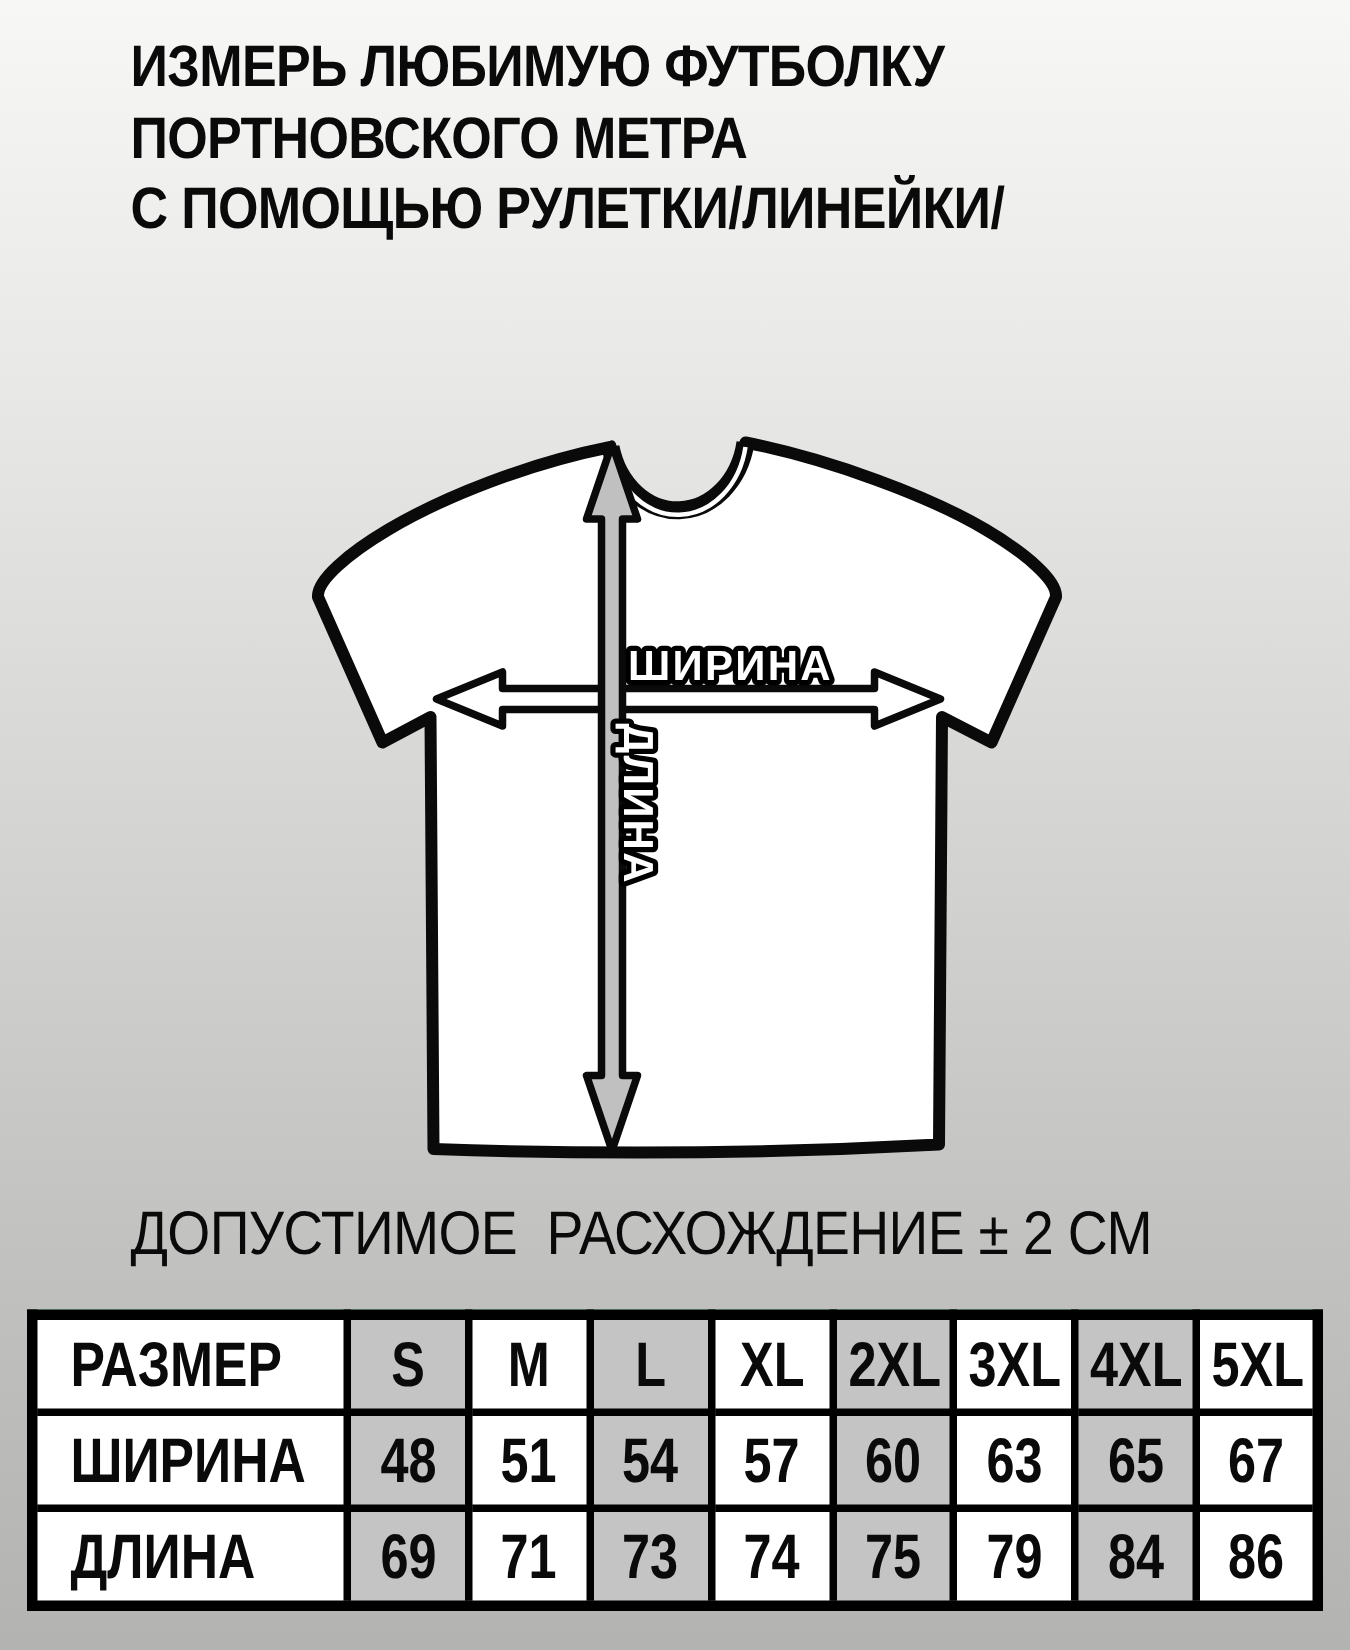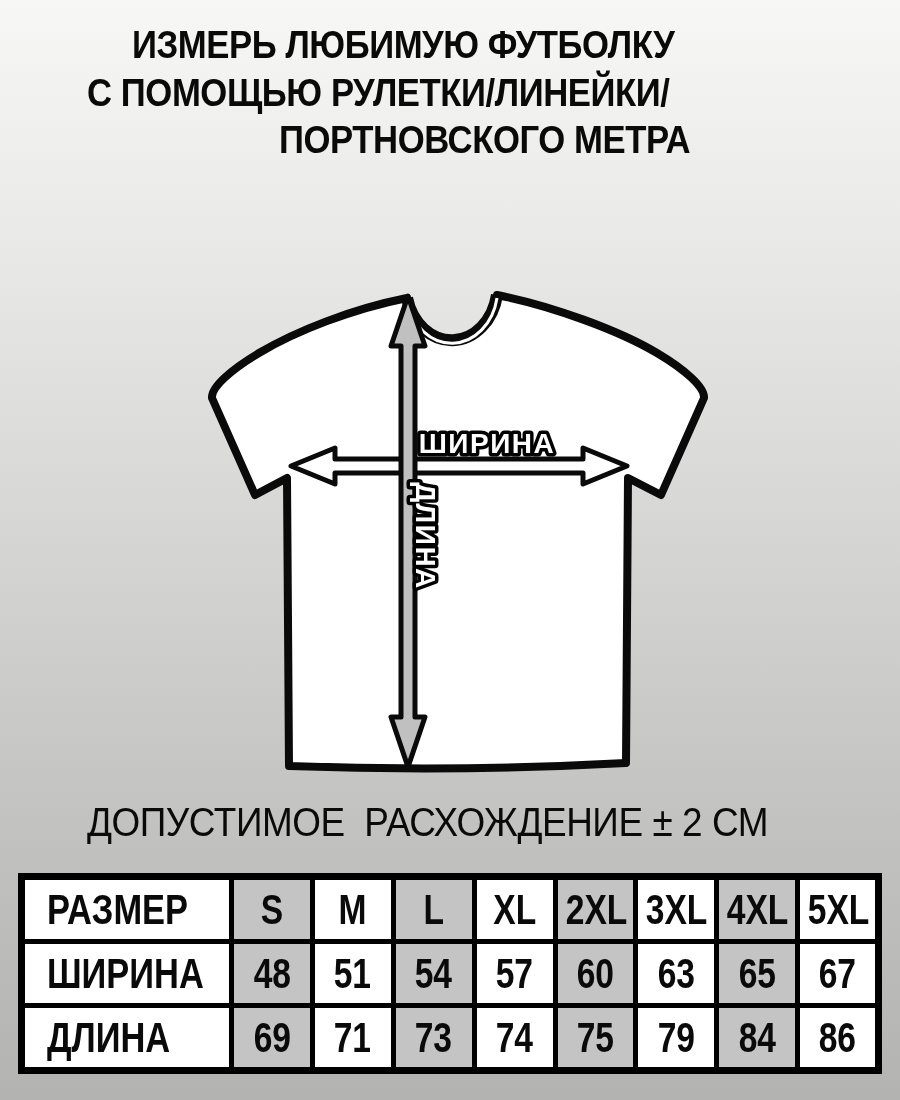--- a/index.html
+++ b/index.html
@@ -3,21 +3,21 @@
 <meta charset="utf-8">
 <style>
   html,body{margin:0;padding:0;}
   body{
     width:900px;height:1100px;overflow:hidden;position:relative;
     background:linear-gradient(180deg,#f7f7f6 0%,#e9e9e8 22%,#d6d6d5 48%,#c2c2c1 75%,#b3b3b2 100%);
     font-family:"Liberation Sans",sans-serif;color:#0a0a0a;
   }
   .canvas{position:absolute;inset:0;}
   
-  .instructions{position:absolute;left:87px;top:21px;font-size:39px;line-height:47.6px;font-weight:700;text-align:right;}
+  .instructions{position:absolute;left:87px;top:21px;font-size:39px;line-height:47.6px;font-weight:700;}
   .cx{display:inline-block;transform:scaleX(0.89);transform-origin:left center;white-space:nowrap;letter-spacing:-0.5px;}
   
   .shirt-svg{position:absolute;left:180px;top:282px;width:548px;height:510px;}
   .arrow-label{
     font-family:"Liberation Sans",sans-serif;font-weight:800;font-size:28px;
     fill:#ffffff;stroke:#000000;stroke-width:7px;paint-order:stroke;stroke-linejoin:round;
     letter-spacing:1.5px;
   }
   
   .tolerance{position:absolute;left:87px;top:799px;font-size:41px;line-height:46px;font-weight:400;}
@@ -37,22 +37,22 @@
   .cellx{display:inline-block;transform:scaleX(0.8);transform-origin:center center;white-space:nowrap;}
   .lblx{display:inline-block;transform:scaleX(0.82);transform-origin:left center;white-space:nowrap;}
 </style>
 </head>
 <body>
 
 <div class="canvas">
 
   <div class="instructions">
     <div><span class="cx">ИЗМЕРЬ ЛЮБИМУЮ ФУТБОЛКУ</span></div>
+    <div><span class="cx">ПОРТНОВСКОГО МЕТРА</span></div>
     <div><span class="cx">С ПОМОЩЬЮ РУЛЕТКИ/ЛИНЕЙКИ/</span></div>
-    <div><span class="cx">ПОРТНОВСКОГО МЕТРА</span></div>
   </div>
 
   <svg class="shirt-svg" viewBox="180 282 548 510" xmlns="http://www.w3.org/2000/svg">
 
     <path d="M 407 298
          C 352 309 296 331 259 353
          C 232 369 211 387 212 398
          L 255 495
          L 287 478
          L 289 766

